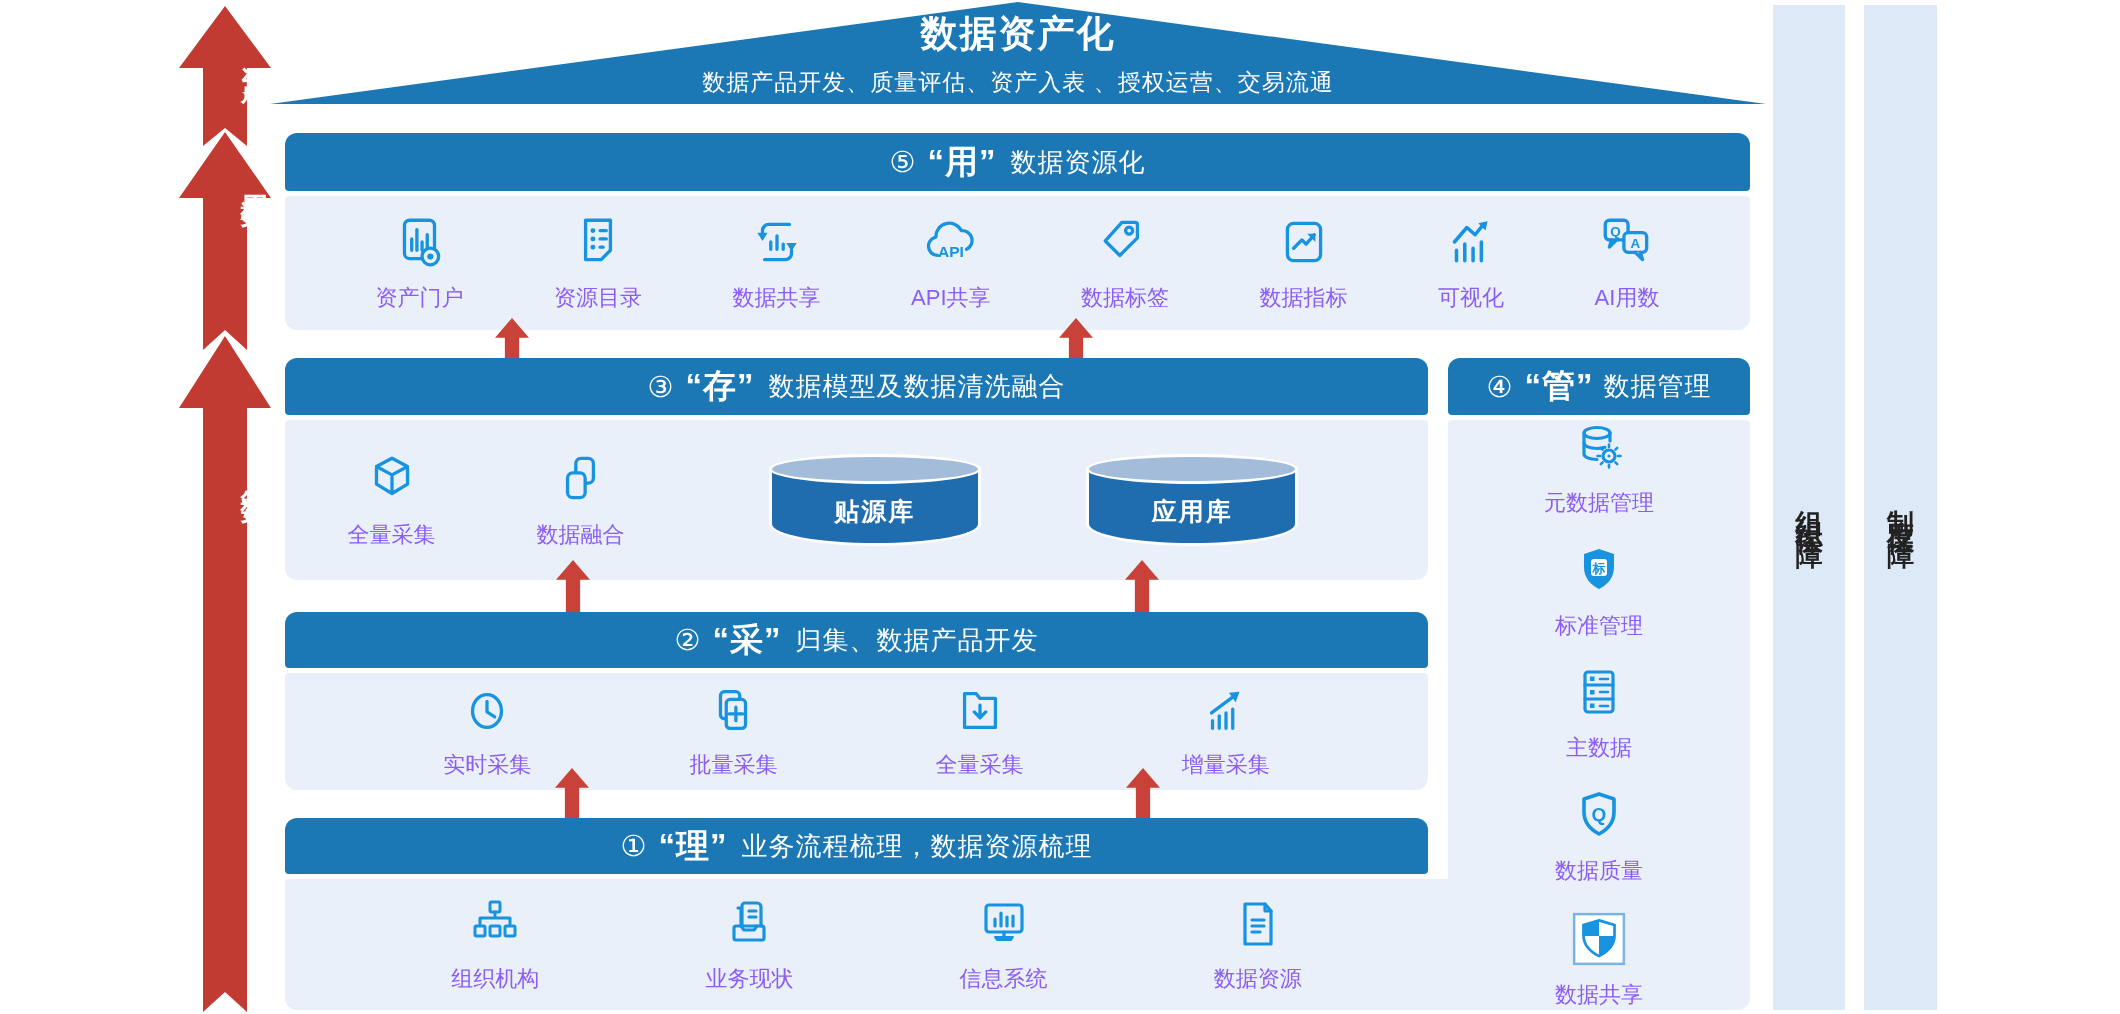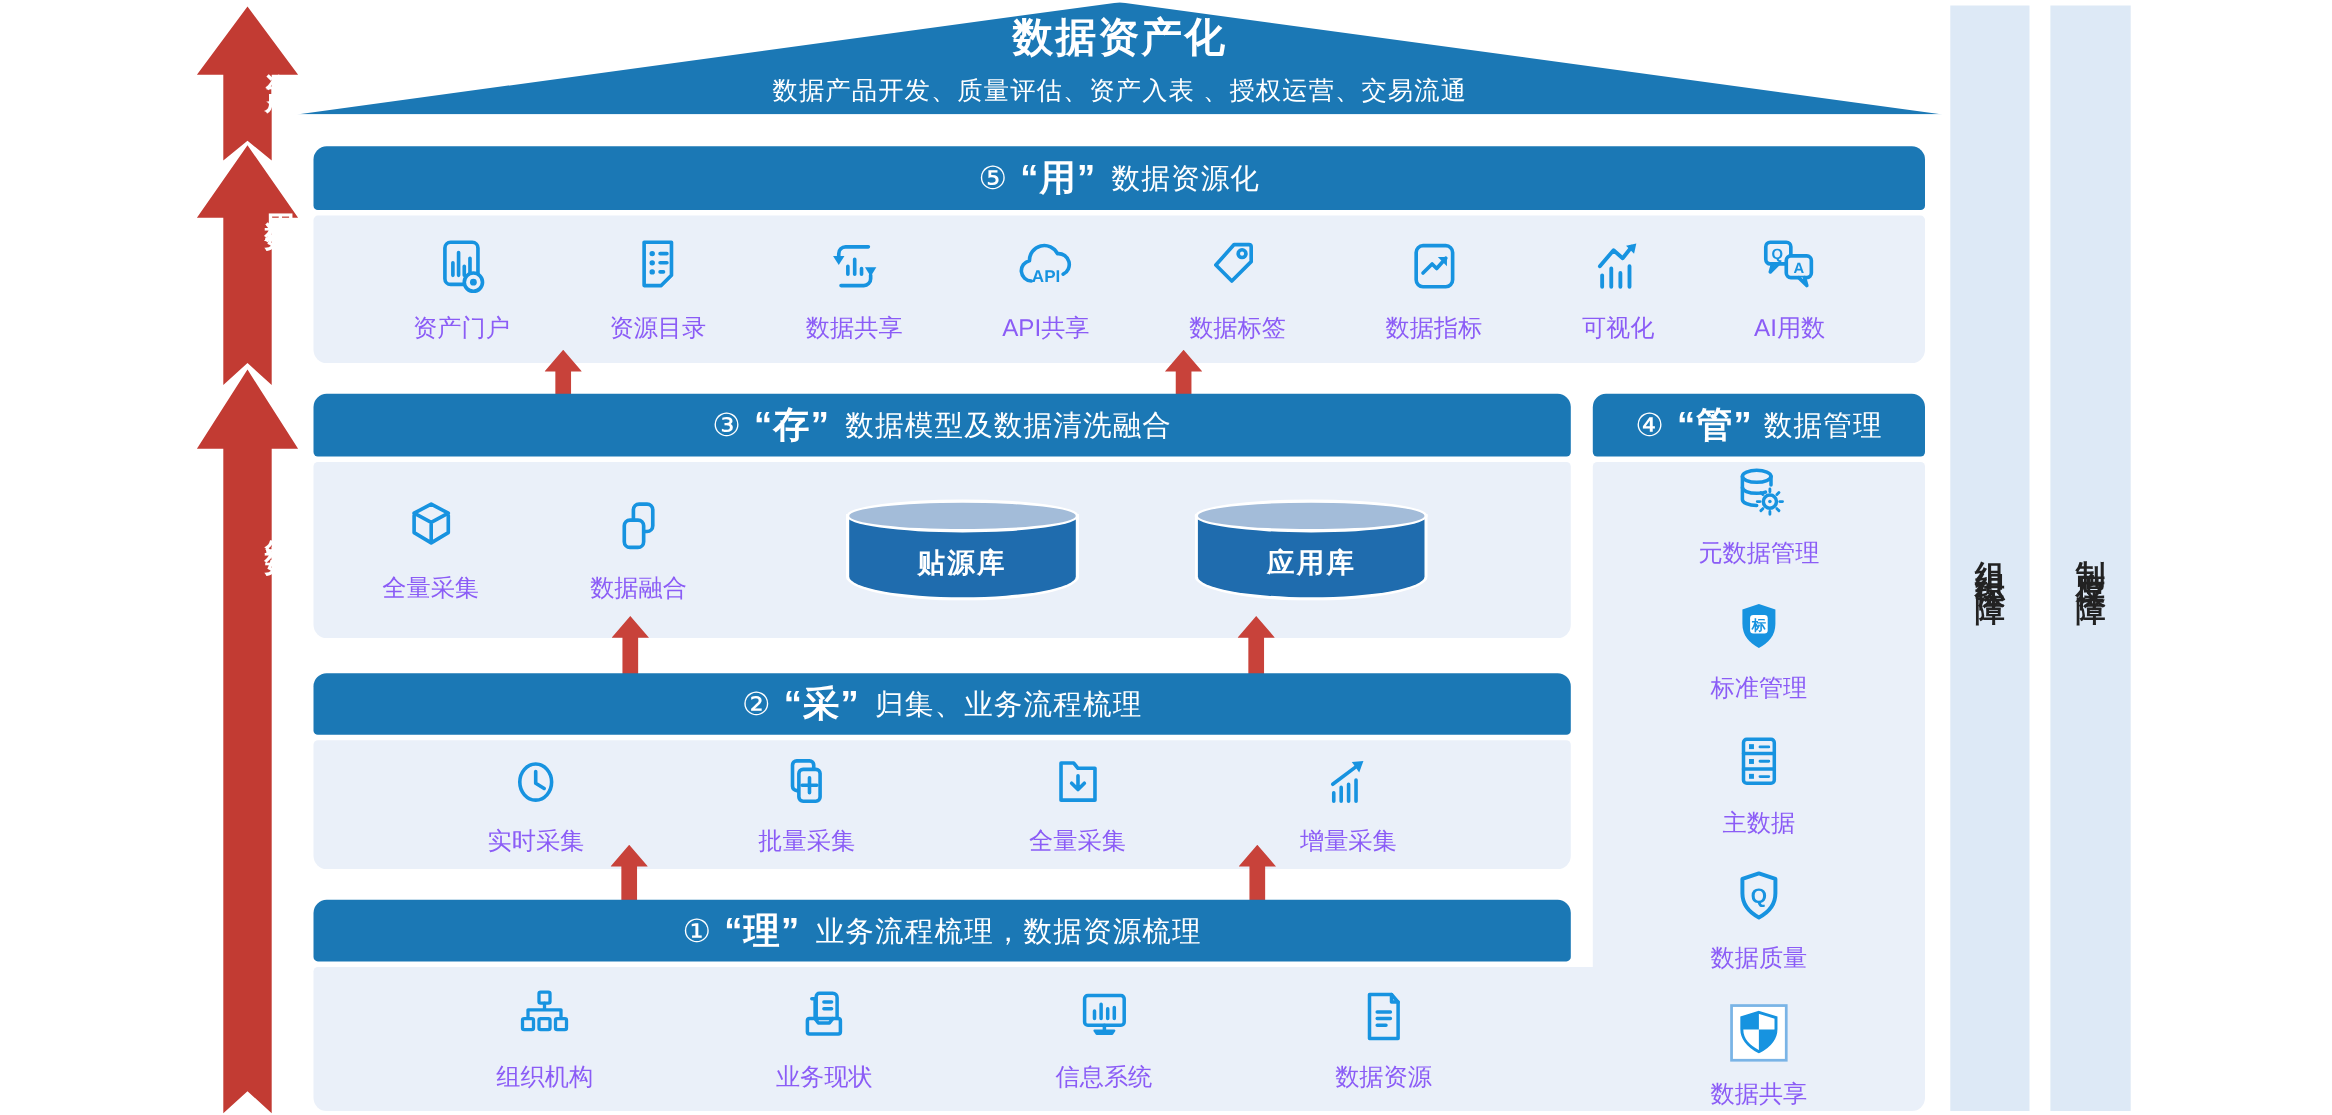--- a/index.html
+++ b/index.html
@@ -205,21 +205,21 @@
               <span class="cyl-label">应用库</span>
             </div>
         </div>
       </div>
     </div>
   </div>
 
   <div class="abs hdr" style="left:285px;top:612px;width:1143px;height:56px;">
     <span class="num">②</span>
     <span class="key">“采”</span>
-    <span class="rest">归集、业务流程梳理</span>
+    <span class="rest">归集、数据产品开发</span>
   </div>
   <div class="abs pbody" style="left:285px;top:673px;width:1143px;height:117px;">
     <div class="cellrow">
       <div class="cell">
         <svg width="54" height="54" viewBox="0 0 56 56" fill="none" stroke="#1793e0" stroke-width="3.4" stroke-linecap="round" stroke-linejoin="round">
           <ellipse cx="28" cy="28" rx="15" ry="17"></ellipse>
           <path d="M28 18v11l8 5"></path>
         </svg>
         <div class="lbl">实时采集</div>
       </div>

